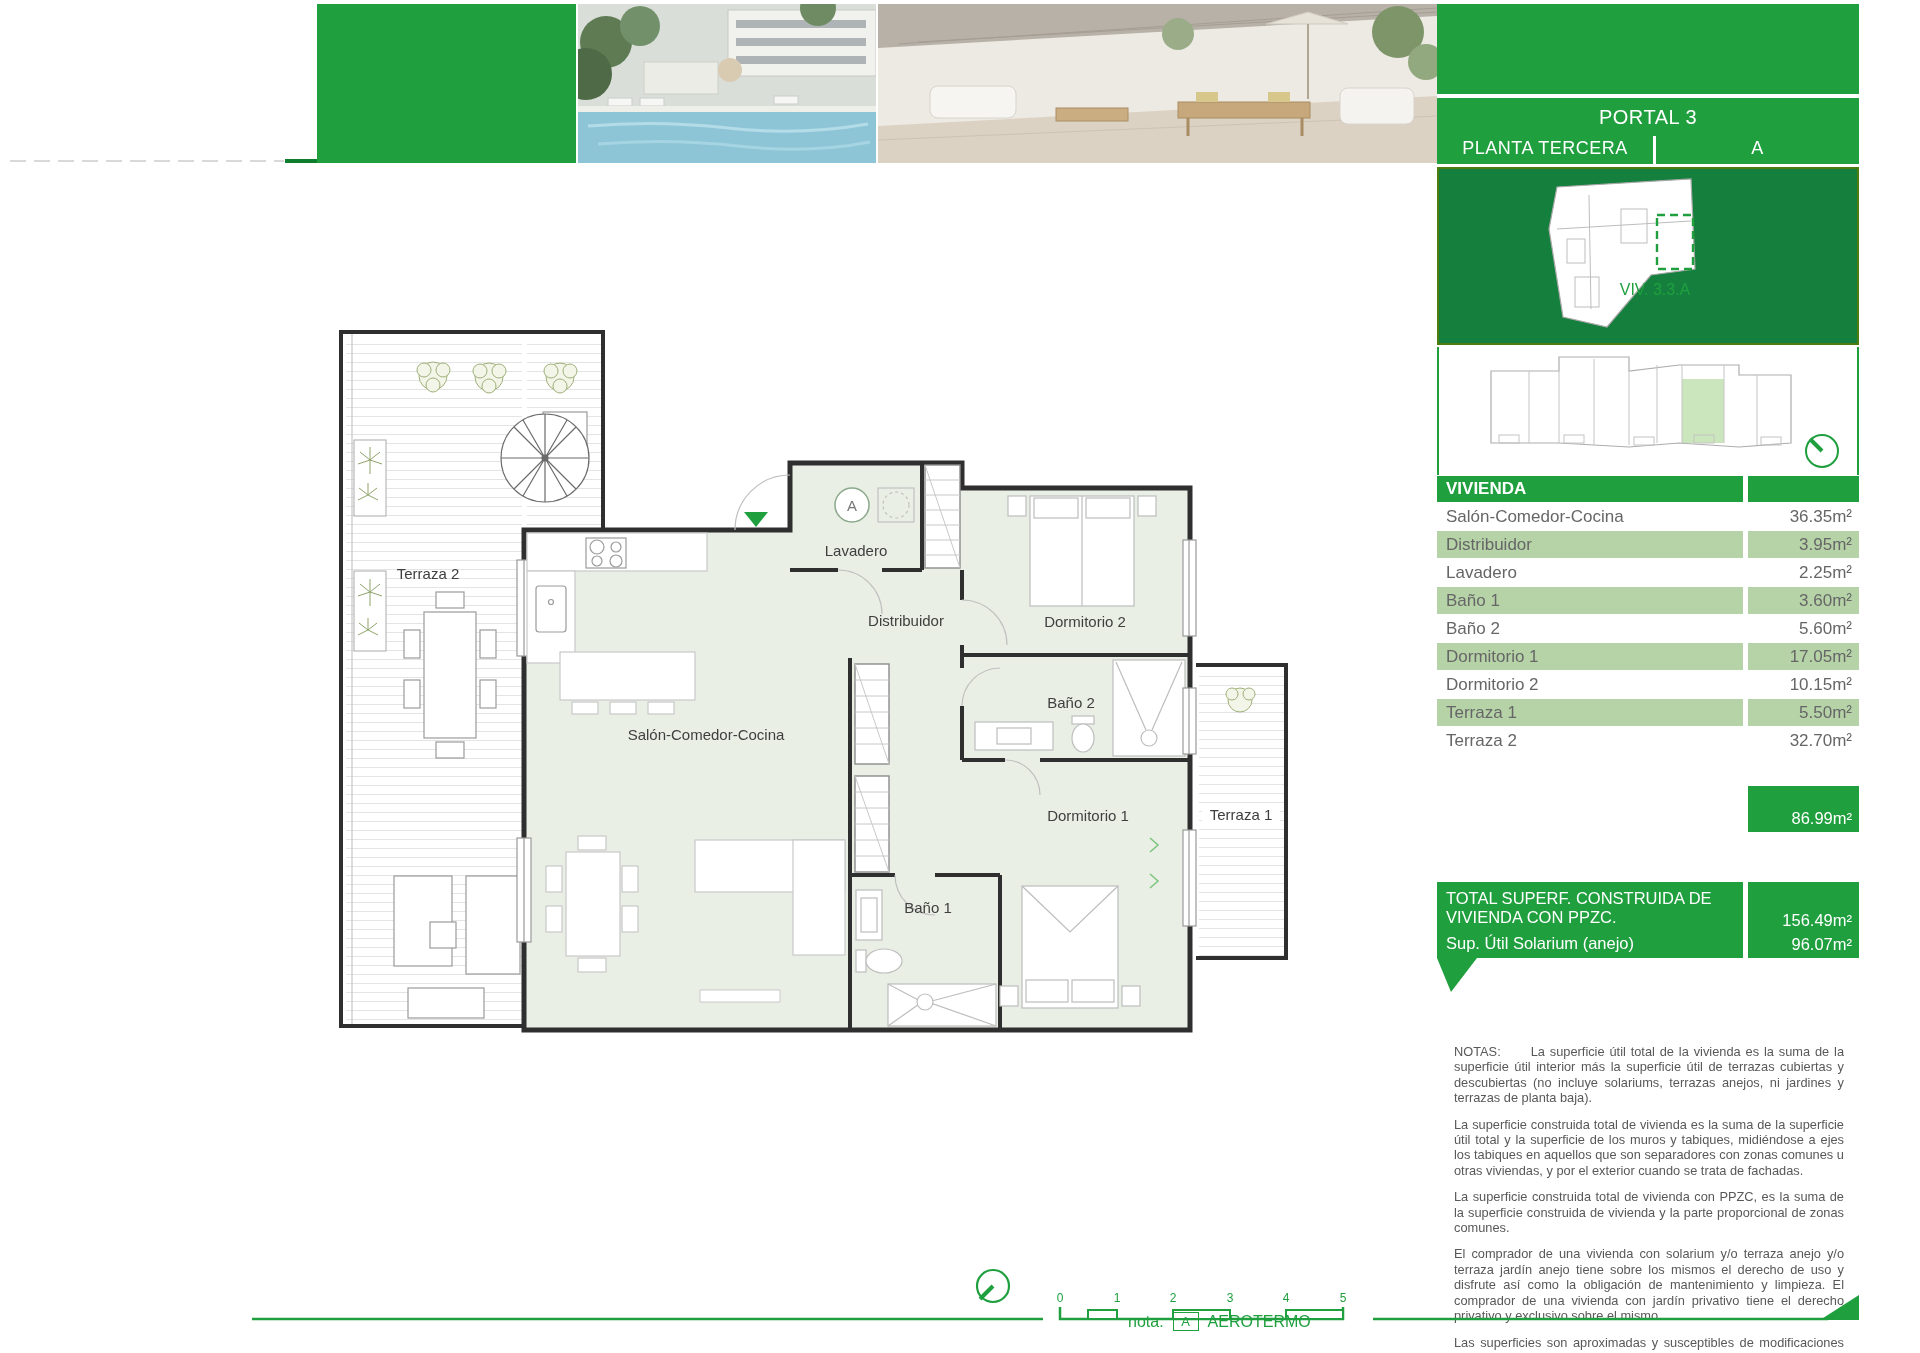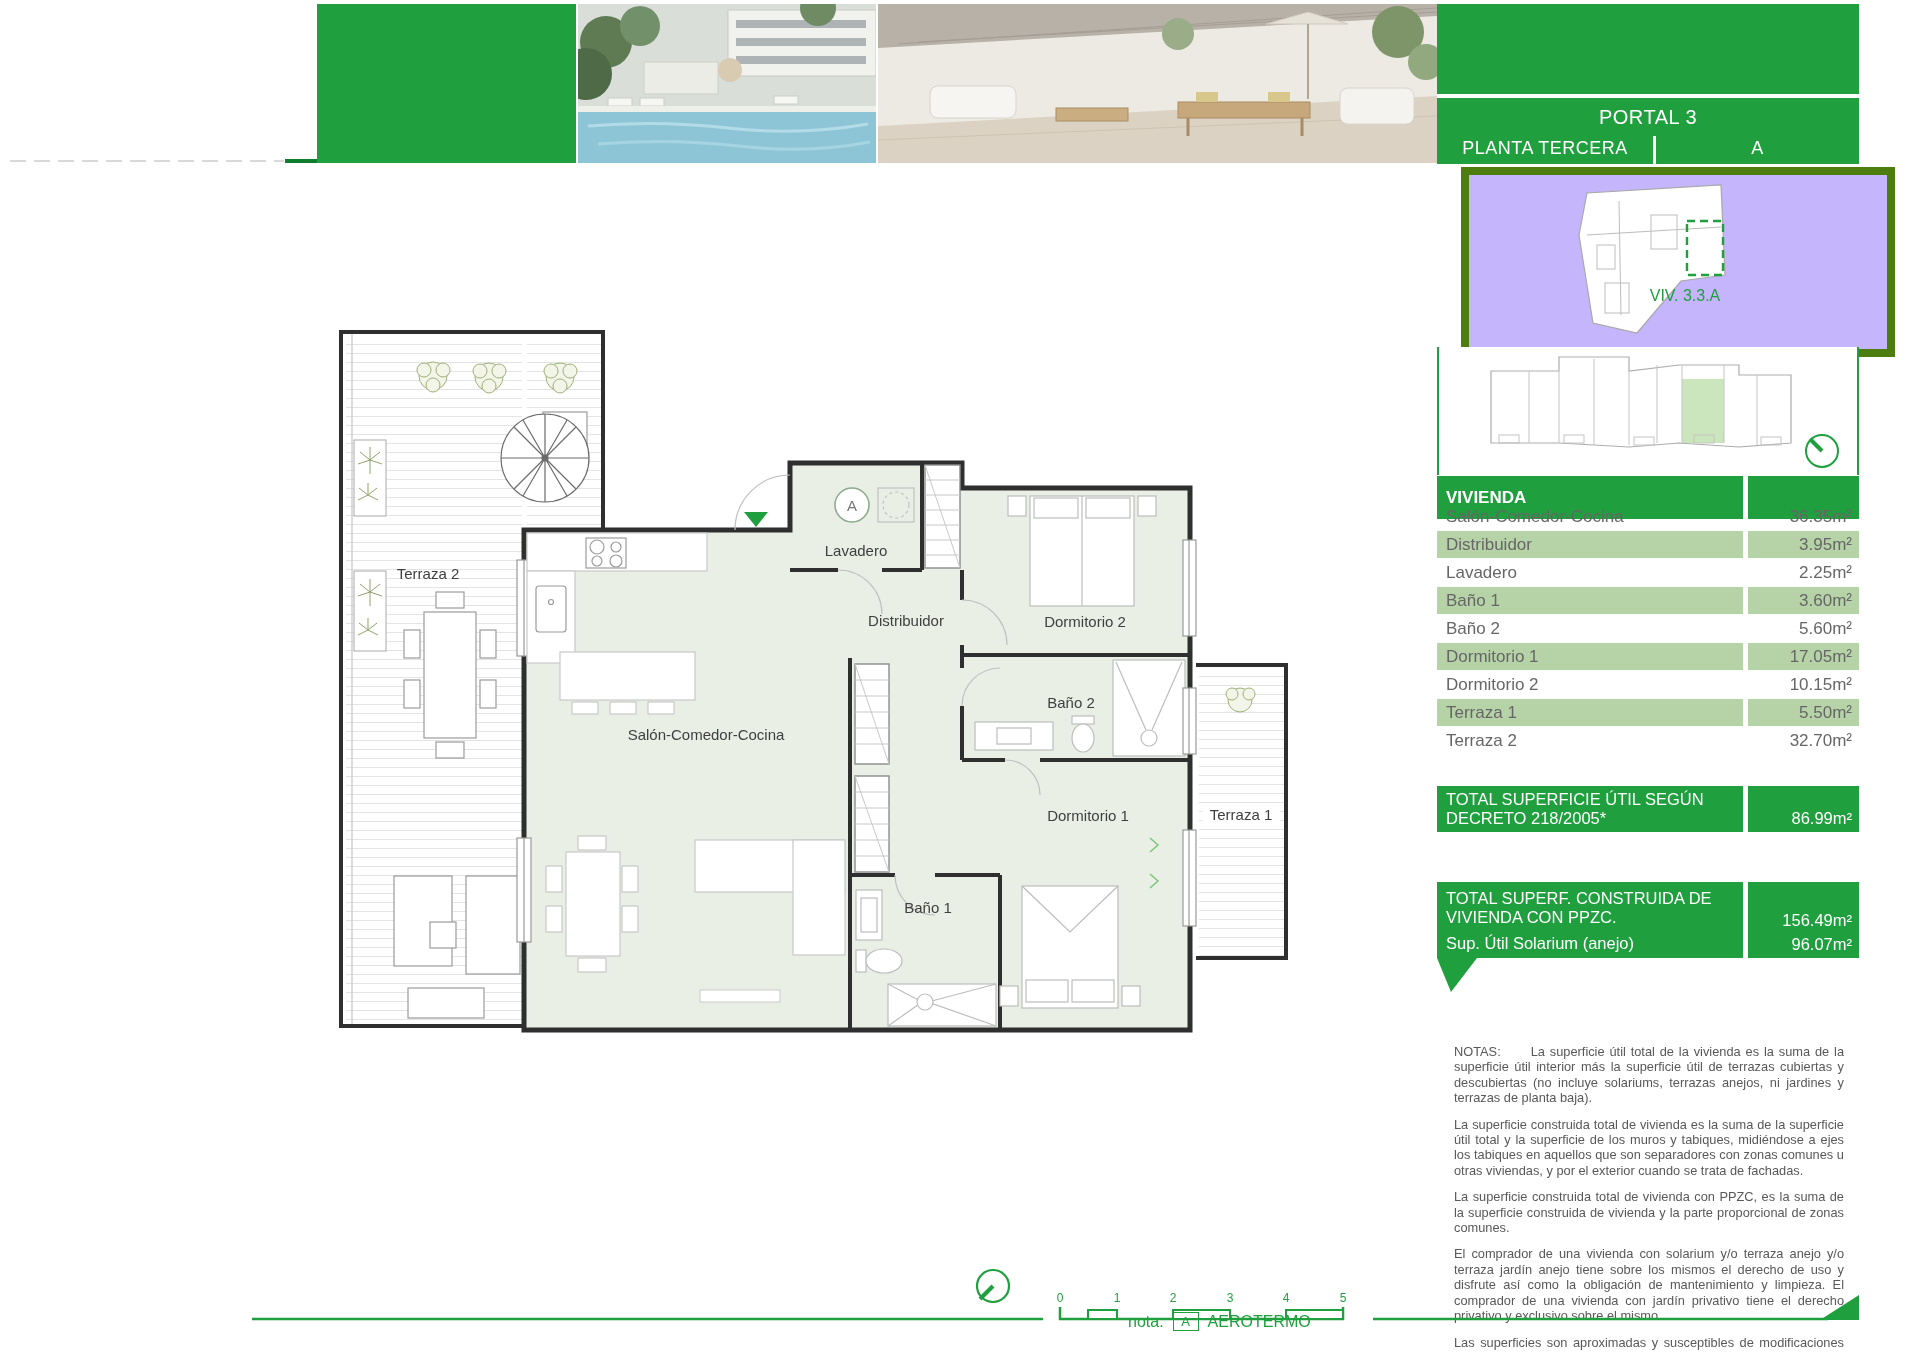--- a/index.html
+++ b/index.html
@@ -16,28 +16,28 @@
      background:repeating-linear-gradient(90deg,#d9d9d9 0 16px,transparent 16px 24px);}
   .fineprint-cap{left:285px;top:159px;width:32px;height:4px;background:#0F7D2E;}
 
   
   .band{left:1437px;width:422px;background:#1F9F3E;color:#fff;display:flex;
         align-items:center;justify-content:center;letter-spacing:.5px;}
   .band-top{top:4px;height:90px;}
   .band-portal{top:98px;height:38px;font-size:20px;}
   .band-planta{top:132px;width:216px;height:32px;font-size:18px;}
   .band-letter{top:132px;left:1656px;width:203px;height:32px;font-size:18px;}
-  .vivbox{left:1437px;top:167px;width:418px;height:174px;background:#c4b5fd;
-          border:8px solid #4d7c0f;margin-left:24px;}
+  .vivbox{left:1437px;top:167px;width:418px;height:174px;background:#15803d;
+          border:2px solid #4d7c0f;}
   .keyarea{left:1437px;top:347px;width:418px;height:128px;background:#fff;
           border-left:2px solid #1F9F3E;border-right:2px solid #1F9F3E;}
 
   
   .thead,.trow,.ttotal{left:1437px;width:422px;}
-  .thead{top:476px;height:43px;font-size:17px;font-weight:600;color:#fff;}
+  .thead{top:476px;height:26px;font-size:17px;font-weight:600;color:#fff;}
   .thead .cl{position:absolute;left:0;top:0;bottom:0;width:306px;background:#1F9F3E;
              display:flex;align-items:center;padding-left:9px;box-sizing:border-box;}
   .thead .cv{position:absolute;left:311px;right:0;top:0;bottom:0;background:#1F9F3E;}
   .trow{height:27px;font-size:17px;color:#666;}
   .trow .cl{position:absolute;left:0;top:0;bottom:0;width:306px;display:flex;
             align-items:center;padding-left:9px;box-sizing:border-box;}
   .trow .cv{position:absolute;left:311px;right:0;top:0;bottom:0;display:flex;
             align-items:center;justify-content:flex-end;padding-right:7px;box-sizing:border-box;}
   .trow.shade .cl,.trow.shade .cv{background:#B6D3A8;}
   .ttotal{color:#fff;font-size:16.5px;line-height:1.18;}
@@ -199,21 +199,20 @@
   <div class="abs trow shade" style="top:699px">
     <div class="cl">Terraza 1</div>
     <div class="cv">5.50m²</div>
   </div>
   <div class="abs trow" style="top:727px">
     <div class="cl">Terraza 2</div>
     <div class="cv">32.70m²</div>
   </div>
 
   <div class="abs ttotal" style="top:786px;height:46px">
-    <div class="cl">TOTAL SUPERFICIE ÚTIL SEGÚN DECRETO 218/2005*</div>
     <div class="cv">86.99m²</div>
   </div>
   <div class="abs ttotal" style="top:882px;height:52px">
     <div class="cl">TOTAL SUPERF. CONSTRUIDA DE VIVIENDA CON PPZC.</div>
     <div class="cv">156.49m²</div>
   </div>
   <div class="abs ttotal" style="top:930px;height:28px">
     <div class="cl">Sup. Útil Solarium (anejo)</div>
     <div class="cv">96.07m²</div>
   </div>

